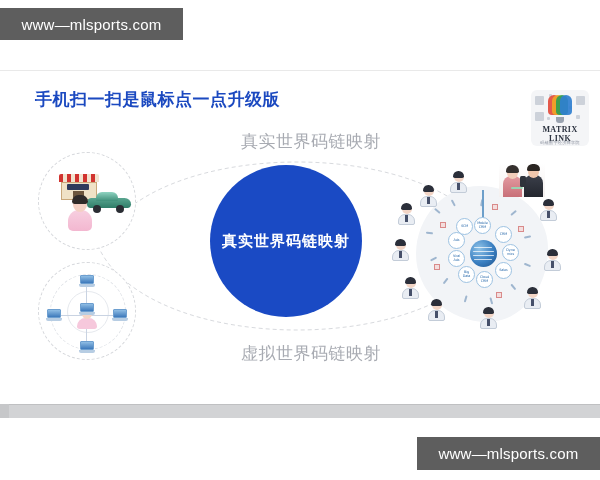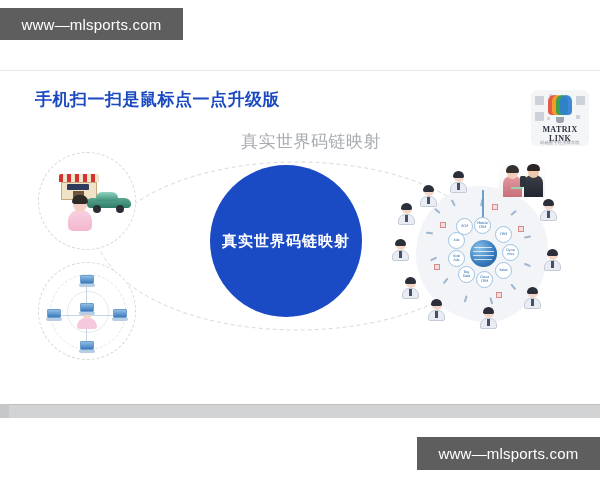--- a/index.html
+++ b/index.html
@@ -544,20 +544,21 @@
     <div id="brand-cn">码链数字经济商学院</div>
   </div>
 
   <div id="title">手机扫一扫是鼠标点一点升级版</div>
 
   <svg id="lens" viewBox="0 0 418 228">
     <path d="M 10 114 C 60 2, 358 2, 408 114 C 358 226, 60 226, 10 114 Z" fill="none" stroke="#d8dade" stroke-width="1" stroke-dasharray="4 3"></path>
   </svg>
 
   <div class="lens-label" id="label-top">真实世界码链映射</div>
+  <div class="lens-label" id="label-bottom">虚拟世界码链映射</div>
 
   <div id="core">
     <span id="core-text">真实世界码链映射</span>
   </div>
 
   <div class="left-circle" id="circle-real">
     <div id="shop">
       <span id="shop-roof"></span>
       <span id="shop-body"></span>
       <span id="shop-sign"></span>

